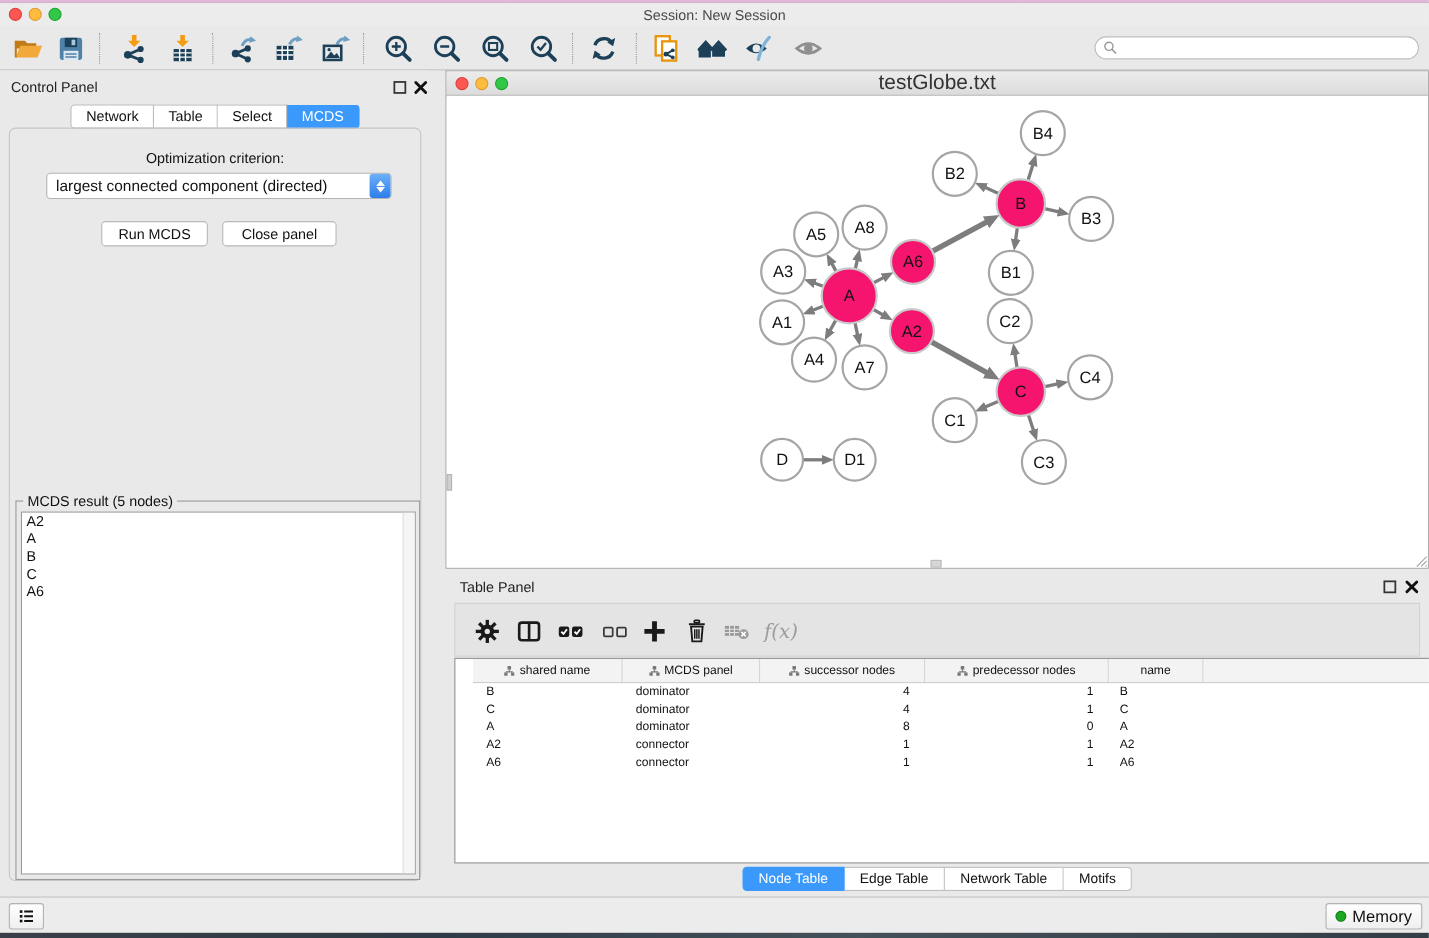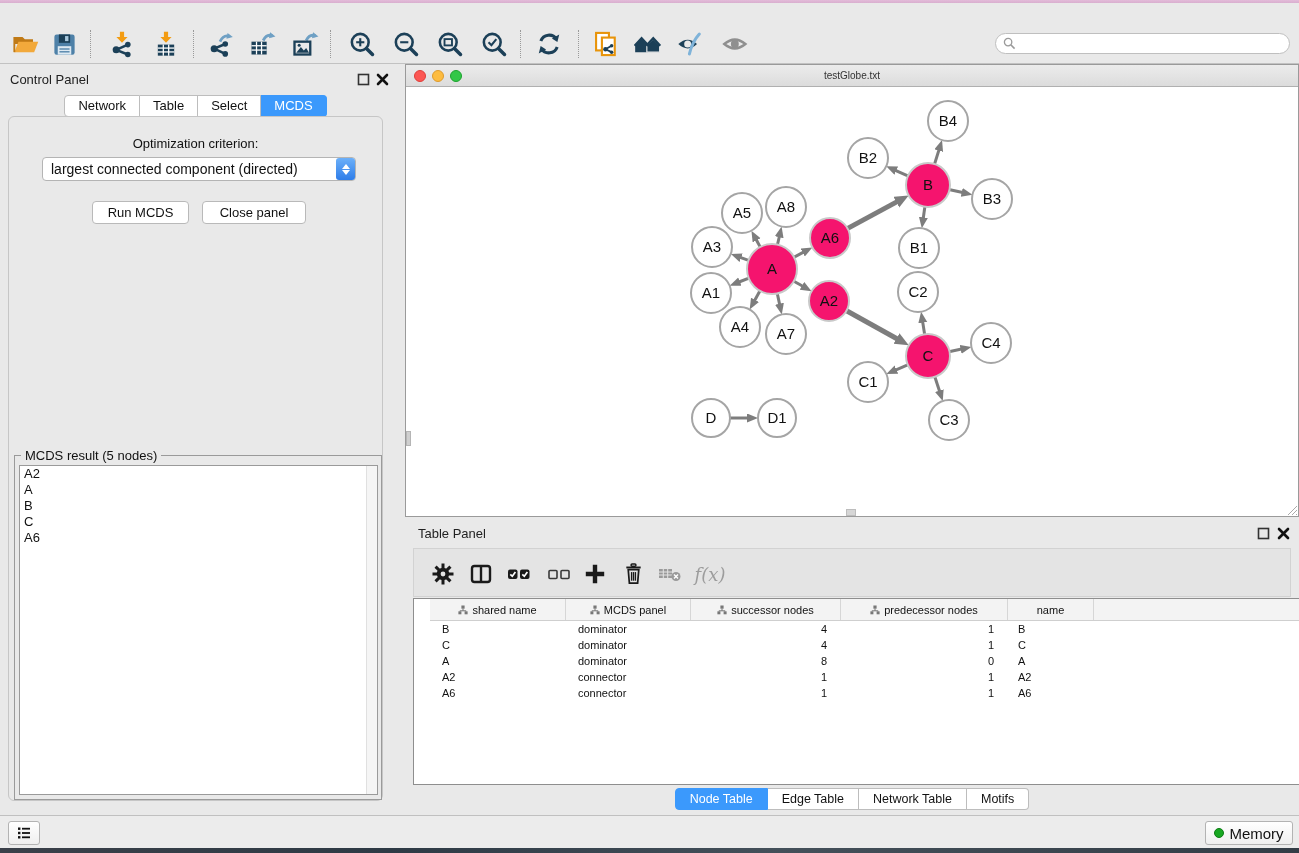--- a/index.html
+++ b/index.html
@@ -43,21 +43,21 @@
   .cp-btn { position:absolute; top:126px; height:23px; background:#fff; border:1px solid #b9b9b9; border-radius:4px; font-size:13px; color:#111; font-family:"Liberation Sans",sans-serif; cursor:default;margin-top:11px; }
   .fieldset { left:14px; top:391px; width:368px; height:345px; border:1px solid #9a9a9a; background:#e9e9e9; }
   .legend { left:6px; top:-8px; background:#e9e9e9; padding:0 4px; font-size:13px; color:#111; }
   .result-list { left:4px; top:9px; width:359px; height:330px; background:#fff; border:1px solid #9a9a9a; overflow:hidden; }
   .result-item { font-size:13px; line-height:16px; padding-left:4px; color:#111; }
   .scroll-track { right:0; top:0; width:11px; height:100%; background:#f5f5f5; border-left:1px solid #e0e0e0; }
 
   
   .net-window { left:405px; top:64px; width:894px; height:453px; background:#fff; border:1px solid #9a9a9a; }
   .net-titlebar { left:0; top:0; width:100%; height:22px; background:linear-gradient(#ececec,#dcdcdc); border-bottom:1px solid #b0b0b0; }
-  .net-titlebar .title { width:100%; text-align:center; font-size:10px; color:#333; line-height:22px; }
+  .net-titlebar .title { width:100%; text-align:center; font-size:19px; color:#333; line-height:22px; }
   .net-canvas { left:0; top:23px; width:892px; height:428px; background:#fff; }
   .vscroll-thumb { left:0px; top:366px; width:5px; height:15px; background:#cfcfcf; border:1px solid #b5b5b5; }
   .hscroll-thumb { left:440px; top:444px; width:10px; height:7px; background:#d6d6d6; border:1px solid #bdbdbd; }
   .resize-grip { right:0; bottom:0; width:14px; height:14px; }
 
   
   .table-panel { left:405px; top:520px; width:894px; height:295px; background:#e9e9e9; }
   .tp-toolbar { left:8px; top:28px; width:878px; height:49px; background:#e4e4e4; border:1px solid #d2d2d2; }
   .tp-btn { position:absolute; top:8px; width:34px; height:34px; background:transparent; border:none; display:flex; align-items:center; justify-content:center; cursor:default; }
   .fx-label { font-family:"DejaVu Serif",serif; font-style:italic; font-size:18px; color:#9d9d9d; }
@@ -81,20 +81,26 @@
   .mem-dot { width:10px; height:10px; border-radius:50%; background:#18a822; border:1px solid #0d7d15; }
   .bottom-strip { left:0; top:848px; width:1299px; height:5px; background:linear-gradient(90deg,#3a4049,#2e3a45 30%,#44505a 60%,#333d46); }
 </style>
 </head>
 <body>
 
 <div class="screen">
 
   <div class="abs top-strip"></div>
 
+  <div class="abs titlebar">
+    <div class="abs tl red" style="left:8px"></div>
+    <div class="abs tl yellow" style="left:26px"></div>
+    <div class="abs tl green" style="left:44px"></div>
+    <div class="title">Session: New Session</div>
+  </div>
 
   <div class="abs toolbar">
     <button class="abs tbtn" style="left:8px">
       <svg width="28" height="28" viewBox="0 0 24 24">
         <path d="M2 6 h7 l2 2 h7 v4 H2 Z" fill="#c07a16"></path>
         <path d="M2 19 L5.5 10 H22.5 L19 19 Z" fill="#f2a93b"></path>
         <path d="M2 19 V6" stroke="#c07a16" stroke-width="1.6"></path>
       </svg>
     </button>
     <button class="abs tbtn" style="left:46px">

